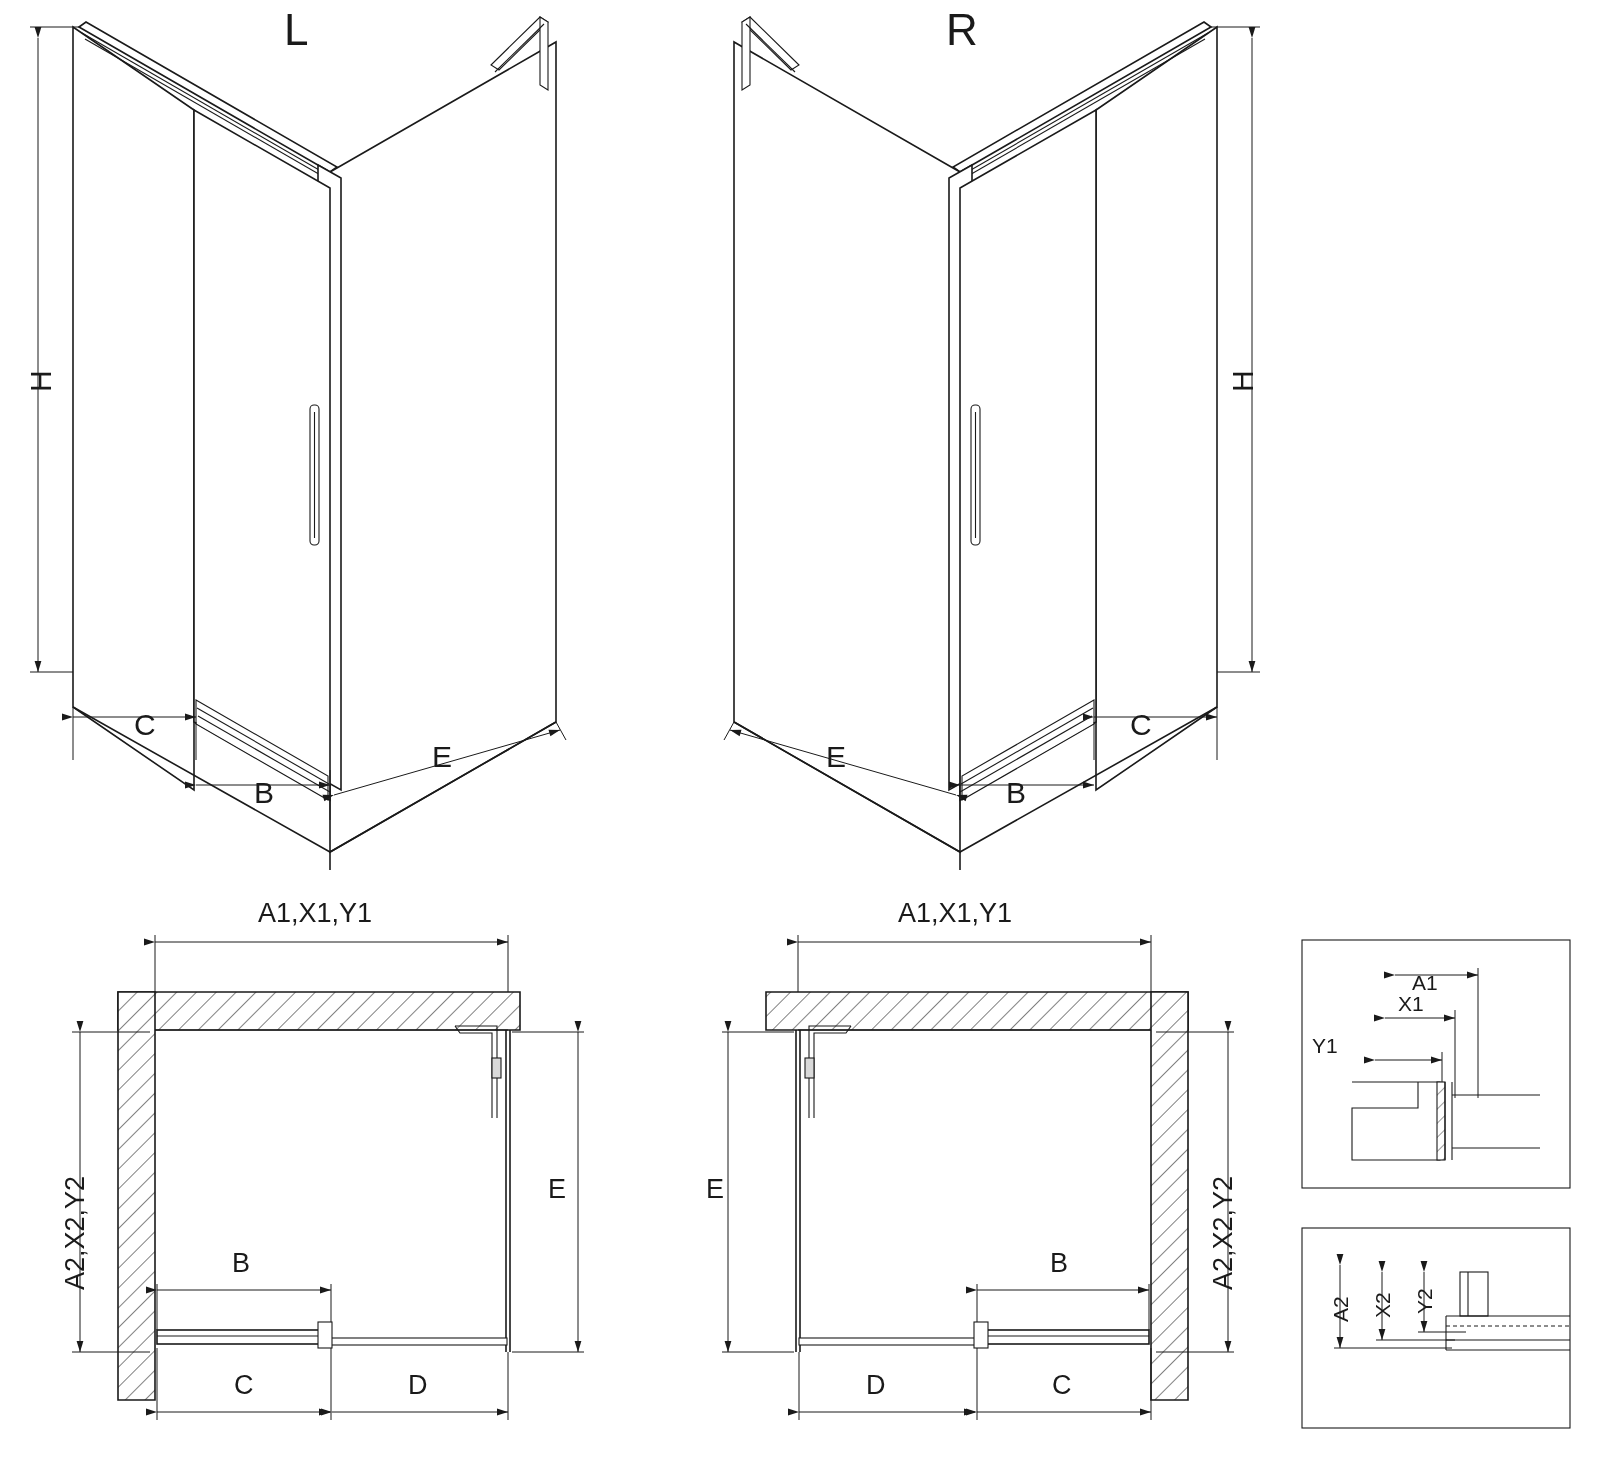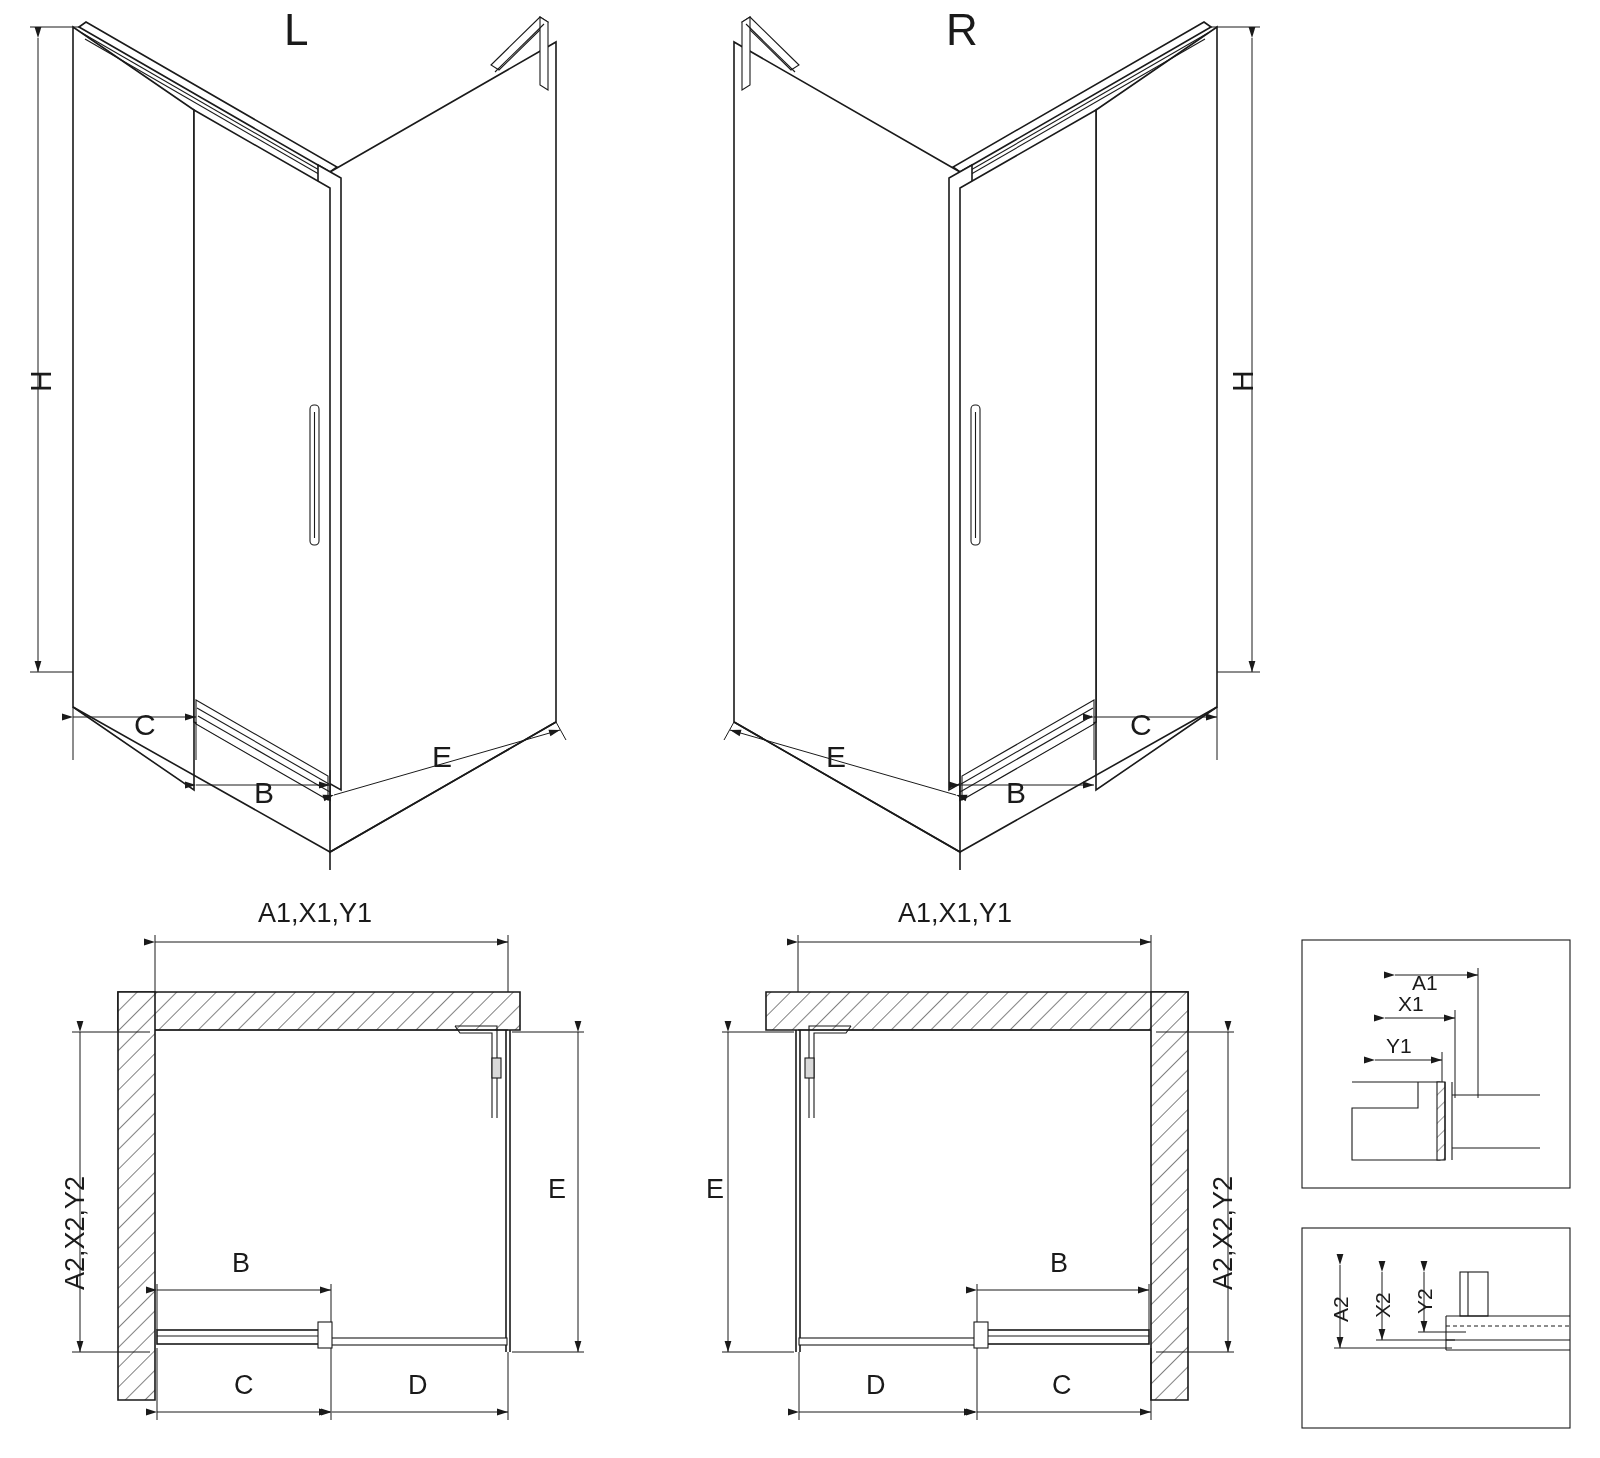--- a/index.html
+++ b/index.html
@@ -427,21 +427,21 @@
   <div class="lbl lbl-md" style="left:1050px; top:1250px;">B</div>
 
   <div class="lbl lbl-md" style="left:1052px; top:1372px;">C</div>
 
   <div class="lbl lbl-md" style="left:866px; top:1372px;">D</div>
 
   <div class="lbl lbl-sm" style="left:1412px; top:972px;">A1</div>
 
   <div class="lbl lbl-sm" style="left:1398px; top:993px;">X1</div>
 
-  <div class="lbl lbl-sm" style="left:1386px; top:1035px;">Y1</div>
+  <div class="lbl lbl-sm" style="left:1312px; top:1035px;">Y1</div>
 
   <div class="lbl lbl-sm rot90" style="left:1330px; top:1322px;">A2</div>
 
   <div class="lbl lbl-sm rot90" style="left:1372px; top:1318px;">X2</div>
 
   <div class="lbl lbl-sm rot90" style="left:1414px; top:1314px;">Y2</div>
 
 </div>
 
 </body></html>

